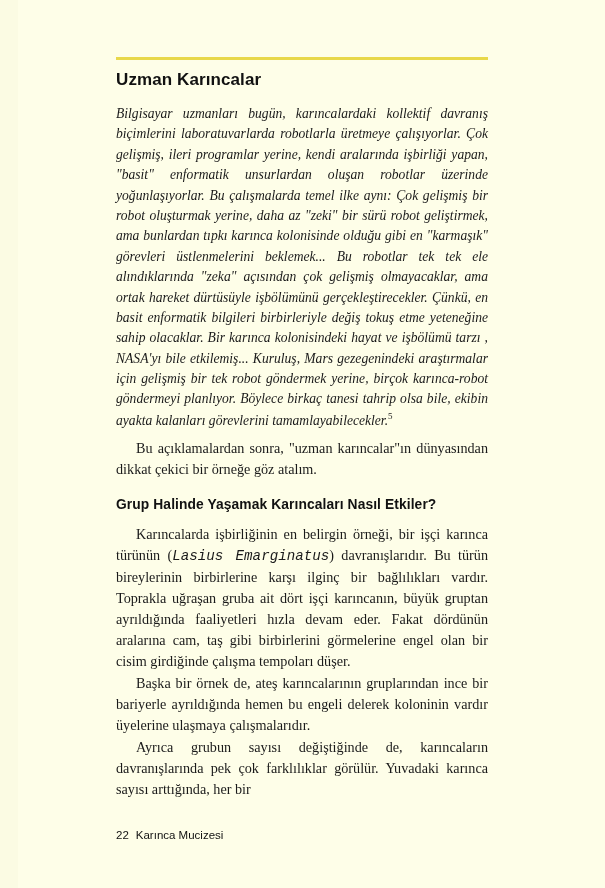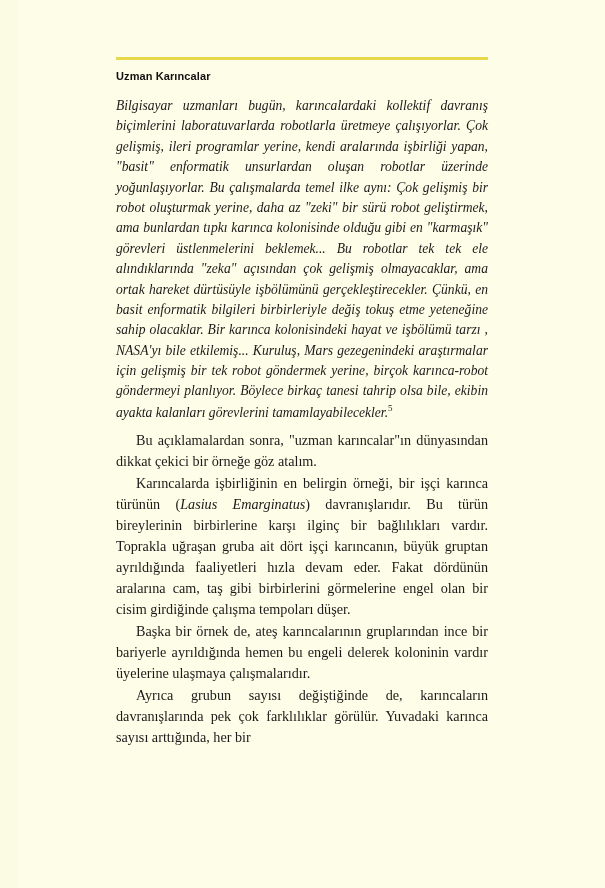--- a/index.html
+++ b/index.html
@@ -37,21 +37,21 @@
     background: #e8d84a;
   }
   .content {
     position: absolute;
     left: 116px;
     top: 70px;
     width: 372px;
   }
   h2.heading {
     font-family: "Liberation Sans", sans-serif;
-    font-size: 11px;
+    font-size: 17px;
     font-weight: bold;
     margin: 0 0 14px 0;
     letter-spacing: 0.1px;
     color: #111;
   }
   h2.heading.second {
     margin-top: 17px;
     margin-bottom: 12px;
     font-size: 13.8px;
   }
@@ -75,20 +75,21 @@
     margin-top: 7px;
     margin-bottom: 7px;
   }
   .quote .sup {
     font-style: normal;
     font-size: 9px;
     vertical-align: super;
   }
   .italic {
     font-style: italic;
+    font-family: Liberation Mono, monospace;
   }
   .footer {
     position: absolute;
     left: 116px;
     top: 829px;
     width: 372px;
     font-family: "Liberation Sans", sans-serif;
     font-size: 11.5px;
     color: #111;
     display: flex;
@@ -113,23 +114,28 @@
 
   <div class="content">
 
     <h2 class="heading">Uzman Karıncalar</h2>
 
 
     <p class="quote"><span>Bilgisayar uzmanları bugün, karıncalardaki kollektif davranış biçimlerini laboratuvarlarda robotlarla üretmeye çalışıyorlar. Çok gelişmiş, ileri programlar yerine, kendi aralarında işbirliği yapan, "basit" enformatik unsurlardan oluşan robotlar üzerinde yoğunlaşıyorlar. Bu çalışmalarda temel ilke aynı: Çok gelişmiş bir robot oluşturmak yerine, daha az "zeki" bir sürü robot geliştirmek, ama bunlardan tıpkı karınca kolonisinde olduğu gibi en "karmaşık" görevleri üstlenmelerini beklemek... Bu robotlar tek tek ele alındıklarında "zeka" açısından çok gelişmiş olmayacaklar, ama ortak hareket dürtüsüyle işbölümünü gerçekleştirecekler. Çünkü, en basit enformatik bilgileri birbirleriyle değiş tokuş etme yeteneğine sahip olacaklar. Bir karınca kolonisindeki hayat ve işbölümü tarzı , NASA'yı bile etkilemiş... Kuruluş, Mars gezegenindeki araştırmalar için gelişmiş bir tek robot göndermek yerine, birçok karınca-robot göndermeyi planlıyor. Böylece birkaç tanesi tahrip olsa bile, ekibin ayakta kalanları görevlerini tamamlayabilecekler.</span><span class="sup">5</span></p>
 
     <p>Bu açıklamalardan sonra, "uzman karıncalar"ın dünyasından dikkat çekici bir örneğe göz atalım.</p>
 
+    <h2 class="heading second">Grup Halinde Yaşamak Karıncaları Nasıl Etkiler?</h2>
 
     <p><span>Karıncalarda işbirliğinin en belirgin örneği, bir işçi karınca türünün (</span><span class="italic">Lasius Emarginatus</span><span>) davranışlarıdır. Bu türün bireylerinin birbirlerine karşı ilginç bir bağlılıkları vardır. Toprakla uğraşan gruba ait dört işçi karıncanın, büyük gruptan ayrıldığında faaliyetleri hızla devam eder. Fakat dördünün aralarına cam, taş gibi birbirlerini görmelerine engel olan bir cisim girdiğinde çalışma tempoları düşer.</span></p>
 
     <p>Başka bir örnek de, ateş karıncalarının gruplarından ince bir bariyerle ayrıldığında hemen bu engeli delerek koloninin vardır üyelerine ulaşmaya çalışmalarıdır.</p>
 
     <p>Ayrıca grubun sayısı değiştiğinde de, karıncaların davranışlarında pek çok farklılıklar görülür. Yuvadaki karınca sayısı arttığında, her bir</p>
 
   </div>
 
+  <div class="footer">
+    <span class="pagenum">22</span>
+    <span class="booktitle">Karınca Mucizesi</span>
+  </div>
 
 </div>
 
 </body></html>

